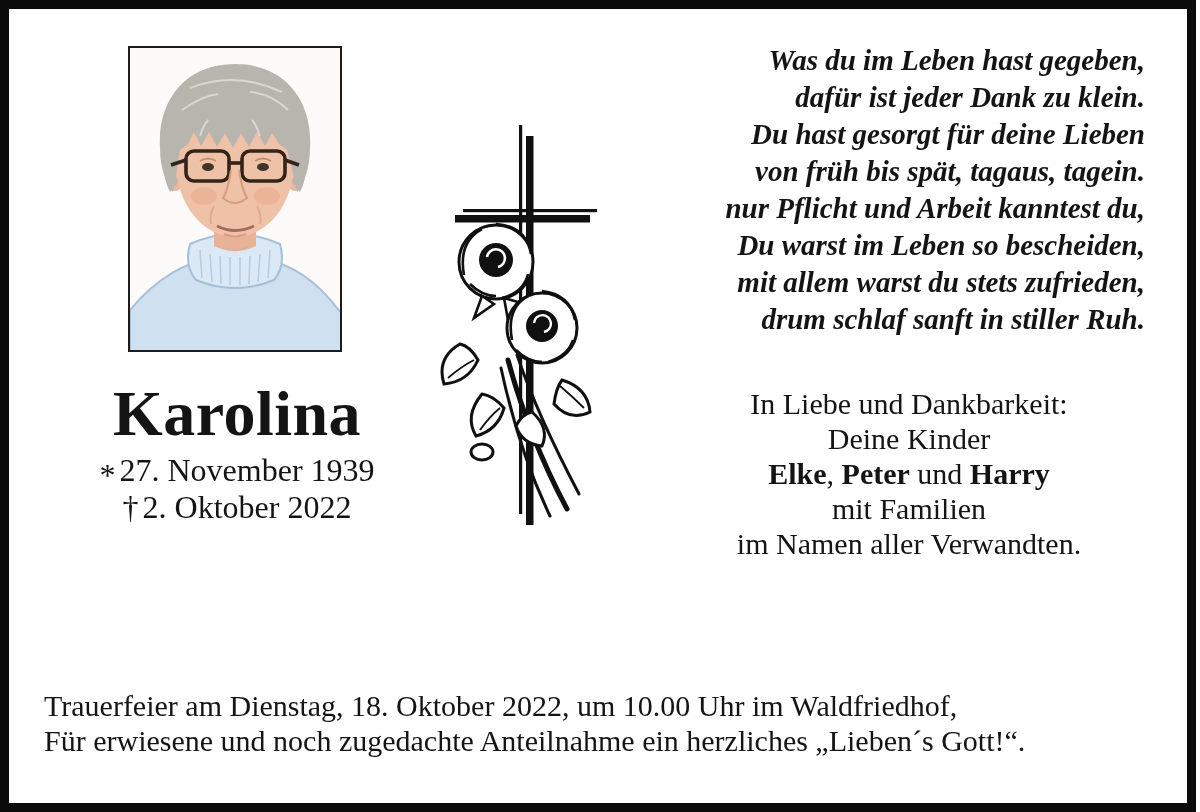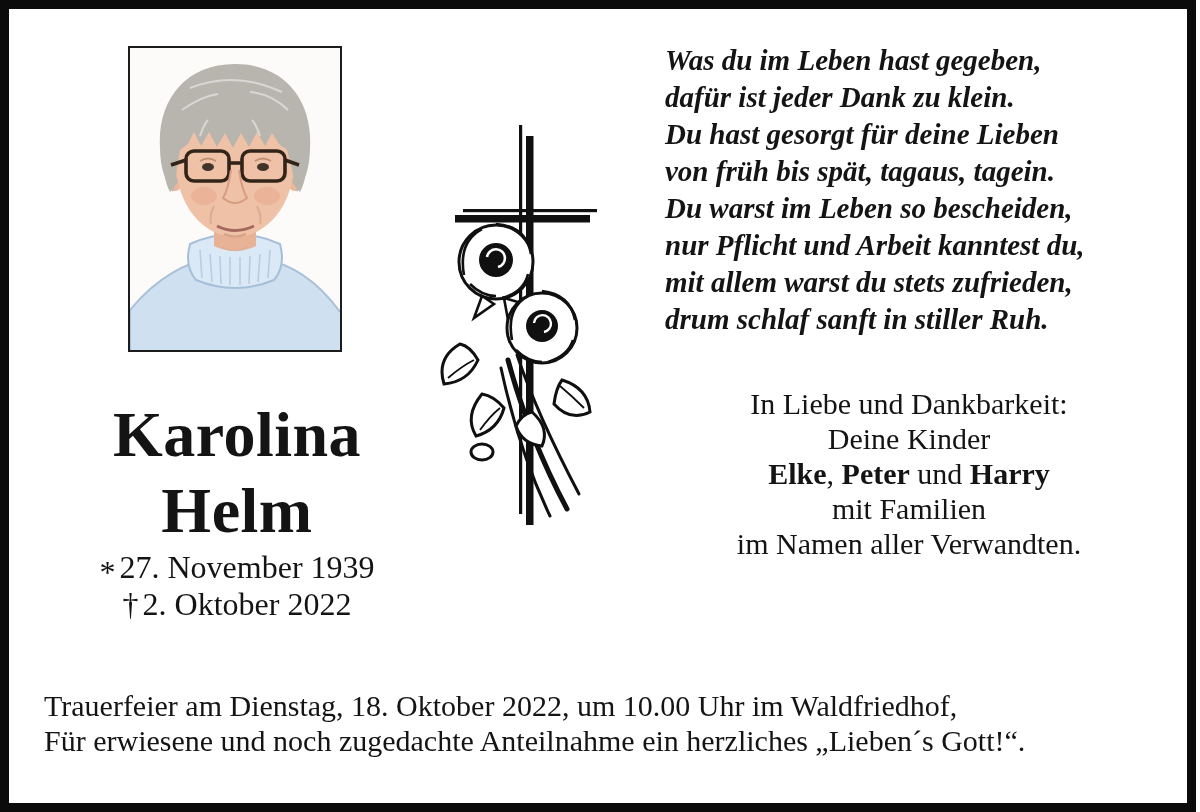--- a/index.html
+++ b/index.html
@@ -13,32 +13,32 @@
     border:9px solid #0b0b0b;box-sizing:border-box;pointer-events:none;
   }
   .abs{position:absolute;}
   
   .photo-frame{
     left:128px;top:46px;width:214px;height:306px;
     border:2px solid #1c1c1c;box-sizing:border-box;background:#fcfbfa;
   }
   .photo-frame svg{display:block;width:100%;height:100%;}
   
-  .name-block{left:70px;top:397px;width:334px;text-align:center;}
+  .name-block{left:70px;top:376px;width:334px;text-align:center;}
   .name-line{font-size:64px;font-weight:700;line-height:76px;letter-spacing:0.5px;}
   .maiden-line{font-size:31px;line-height:34px;margin-top:11px;}
   .date-line{font-size:32px;line-height:37px;}
   .date-line.birth{margin-top:0;}
   .sym-star{display:inline-block;position:relative;top:5px;margin-right:4px;}
   .sym-dagger{display:inline-block;margin-right:4px;}
   
   .cross-art{left:438px;top:112px;width:172px;height:426px;}
   .cross-art svg{display:block;width:100%;height:100%;}
   
-  .poem{left:665px;top:42px;width:480px;text-align:left;
+  .poem{left:665px;top:42px;width:480px;text-align:right;
         font-size:29px;line-height:37px;font-style:italic;font-weight:700;}
   
   .condolence{left:699px;top:386px;width:420px;text-align:center;
               font-size:30px;line-height:35px;}
   .places-line{margin-top:42px;}
   .b{font-weight:700;}
   
   .funeral{left:44px;top:688px;width:1116px;font-size:30px;line-height:35px;text-align:left;}
 </style>
 </head>
@@ -110,21 +110,20 @@
 
     <path d="M87,178 q18,9 37,0" stroke="#a5685e" stroke-width="3" fill="none"></path>
     <path d="M94,186 q11,5 22,0" stroke="#d6a188" stroke-width="2" fill="none"></path>
 
     <path d="M92,199 q13,7 26,0" stroke="#ddb094" stroke-width="1.6" fill="none"></path>
   </svg>
 </div>
 
 <div class="abs name-block">
   <div class="name-line">Karolina</div>
-  <div class="name-line">Helm</div>
   <div class="date-line birth"><span class="sym-star">*</span><span>27. November 1939</span></div>
   <div class="date-line"><span class="sym-dagger">†</span><span>2. Oktober 2022</span></div>
 </div>
 
 <div class="abs cross-art">
   <svg viewBox="0 0 172 426" aria-hidden="true">
 
     <rect x="81" y="13" width="3.2" height="389" fill="#101010"></rect>
     <rect x="88" y="24" width="7.5" height="389" fill="#101010"></rect>
     <rect x="25" y="97" width="134" height="3.2" fill="#101010"></rect>
@@ -177,22 +176,22 @@
       <path d="M96,211 a8.5,8.5 0 1 1 10,9" stroke="#ffffff" stroke-width="2.4" fill="none"></path>
     </g>
   </svg>
 </div>
 
 <div class="abs poem">
   <div>Was du im Leben hast gegeben,</div>
   <div>dafür ist jeder Dank zu klein.</div>
   <div>Du hast gesorgt für deine Lieben</div>
   <div>von früh bis spät, tagaus, tagein.</div>
+  <div>nur Pflicht und Arbeit kanntest du,</div>
   <div>Du warst im Leben so bescheiden,</div>
-  <div>nur Pflicht und Arbeit kanntest du,</div>
   <div>mit allem warst du stets zufrieden,</div>
   <div>drum schlaf sanft in stiller Ruh.</div>
 </div>
 
 <div class="abs condolence">
   <div>In Liebe und Dankbarkeit:</div>
   <div>Deine Kinder</div>
   <div><span class="b">Elke</span><span>, </span><span class="b">Peter</span><span> und </span><span class="b">Harry</span></div>
   <div>mit Familien</div>
   <div>im Namen aller Verwandten.</div>

